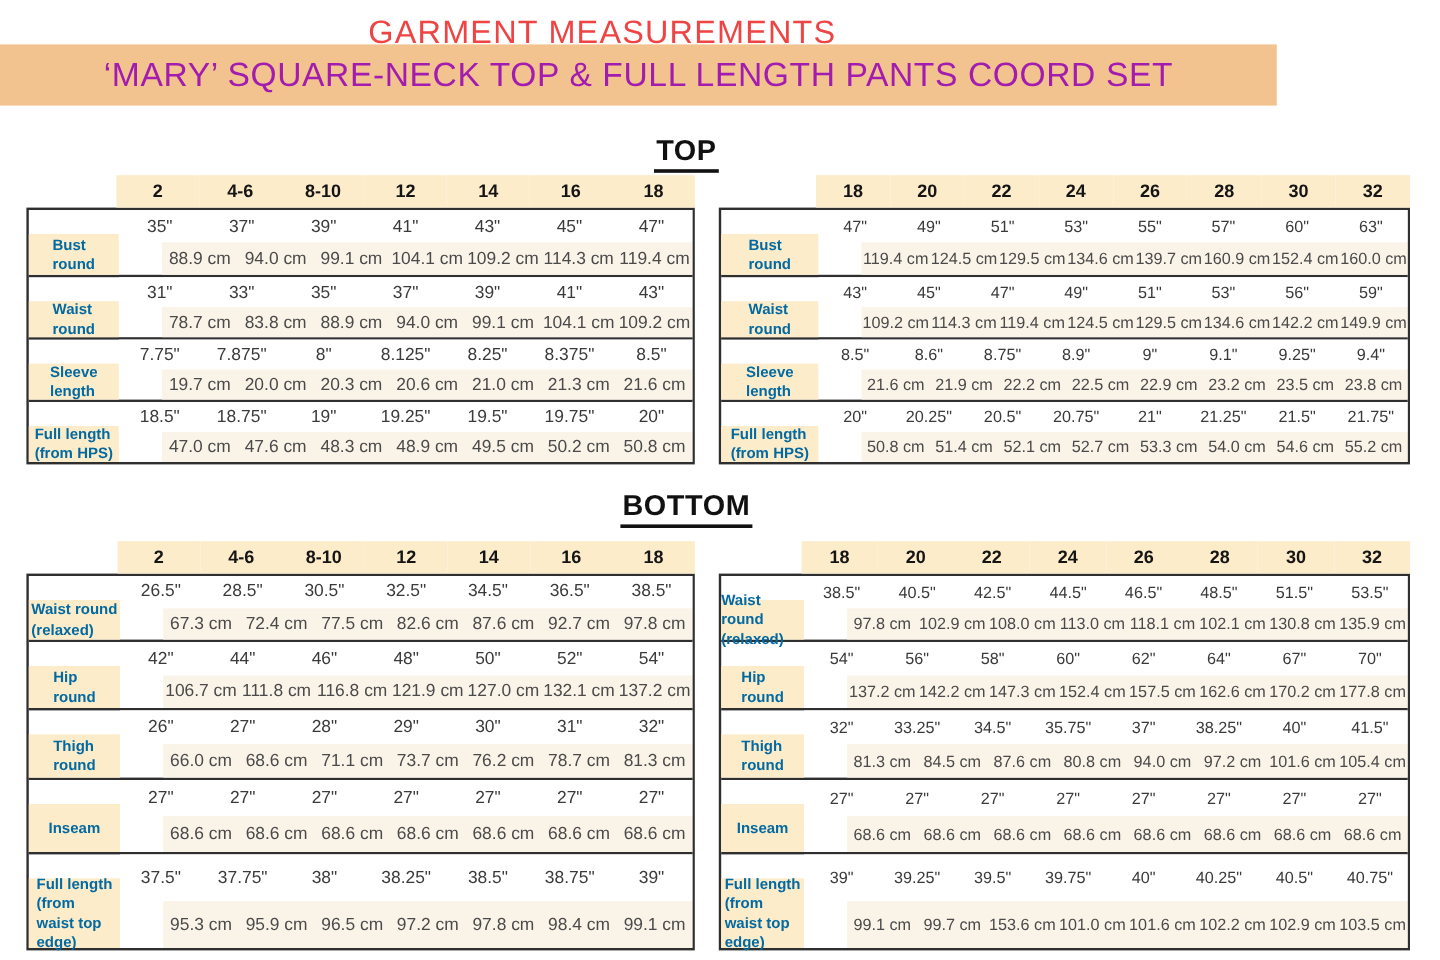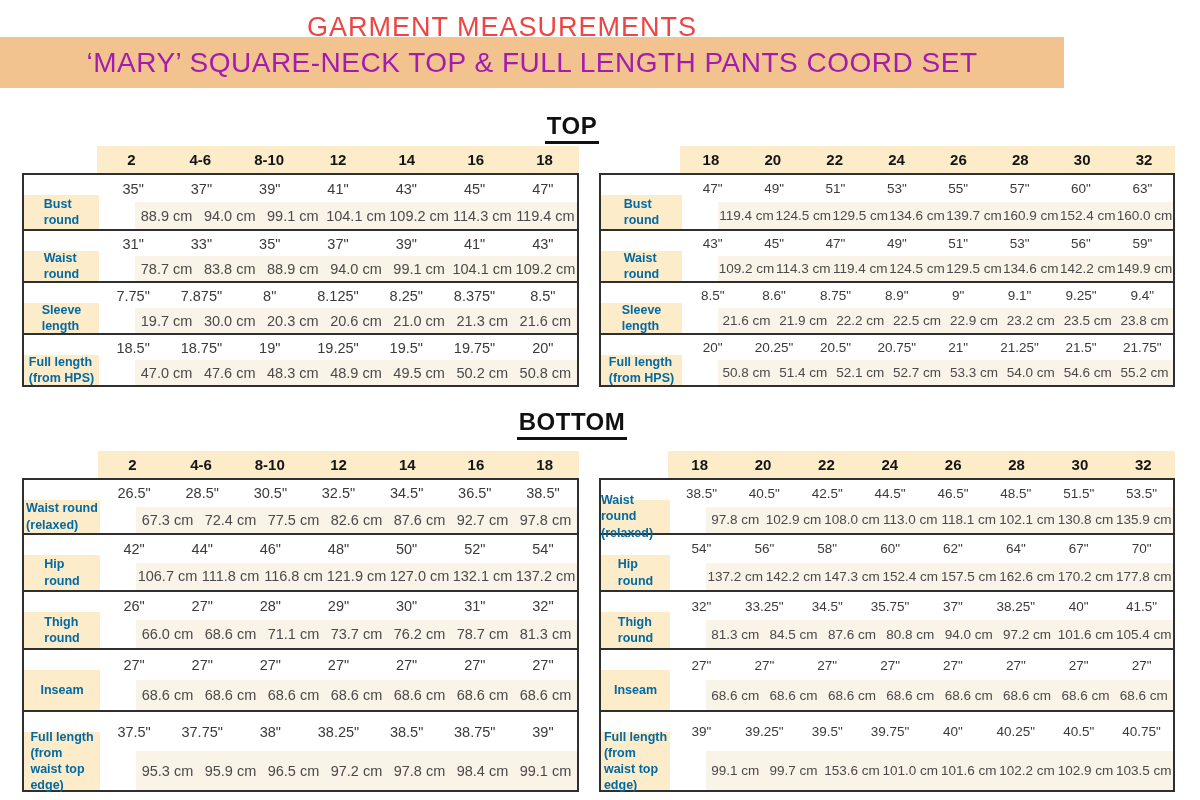--- a/index.html
+++ b/index.html
@@ -145,21 +145,21 @@
             <div class="vcell">7.75"</div>
             <div class="vcell">7.875"</div>
             <div class="vcell">8"</div>
             <div class="vcell">8.125"</div>
             <div class="vcell">8.25"</div>
             <div class="vcell">8.375"</div>
             <div class="vcell">8.5"</div>
           </div>
           <div class="vrow vrow-cm">
             <div class="vcell">19.7 cm</div>
-            <div class="vcell">30.0 cm</div>
+            <div class="vcell">20.0 cm</div>
             <div class="vcell">20.3 cm</div>
             <div class="vcell">20.6 cm</div>
             <div class="vcell">21.0 cm</div>
             <div class="vcell">21.3 cm</div>
             <div class="vcell">21.6 cm</div>
           </div>
         </div>
       </div>
       <div class="group">
         <div class="label-cell">Full length

